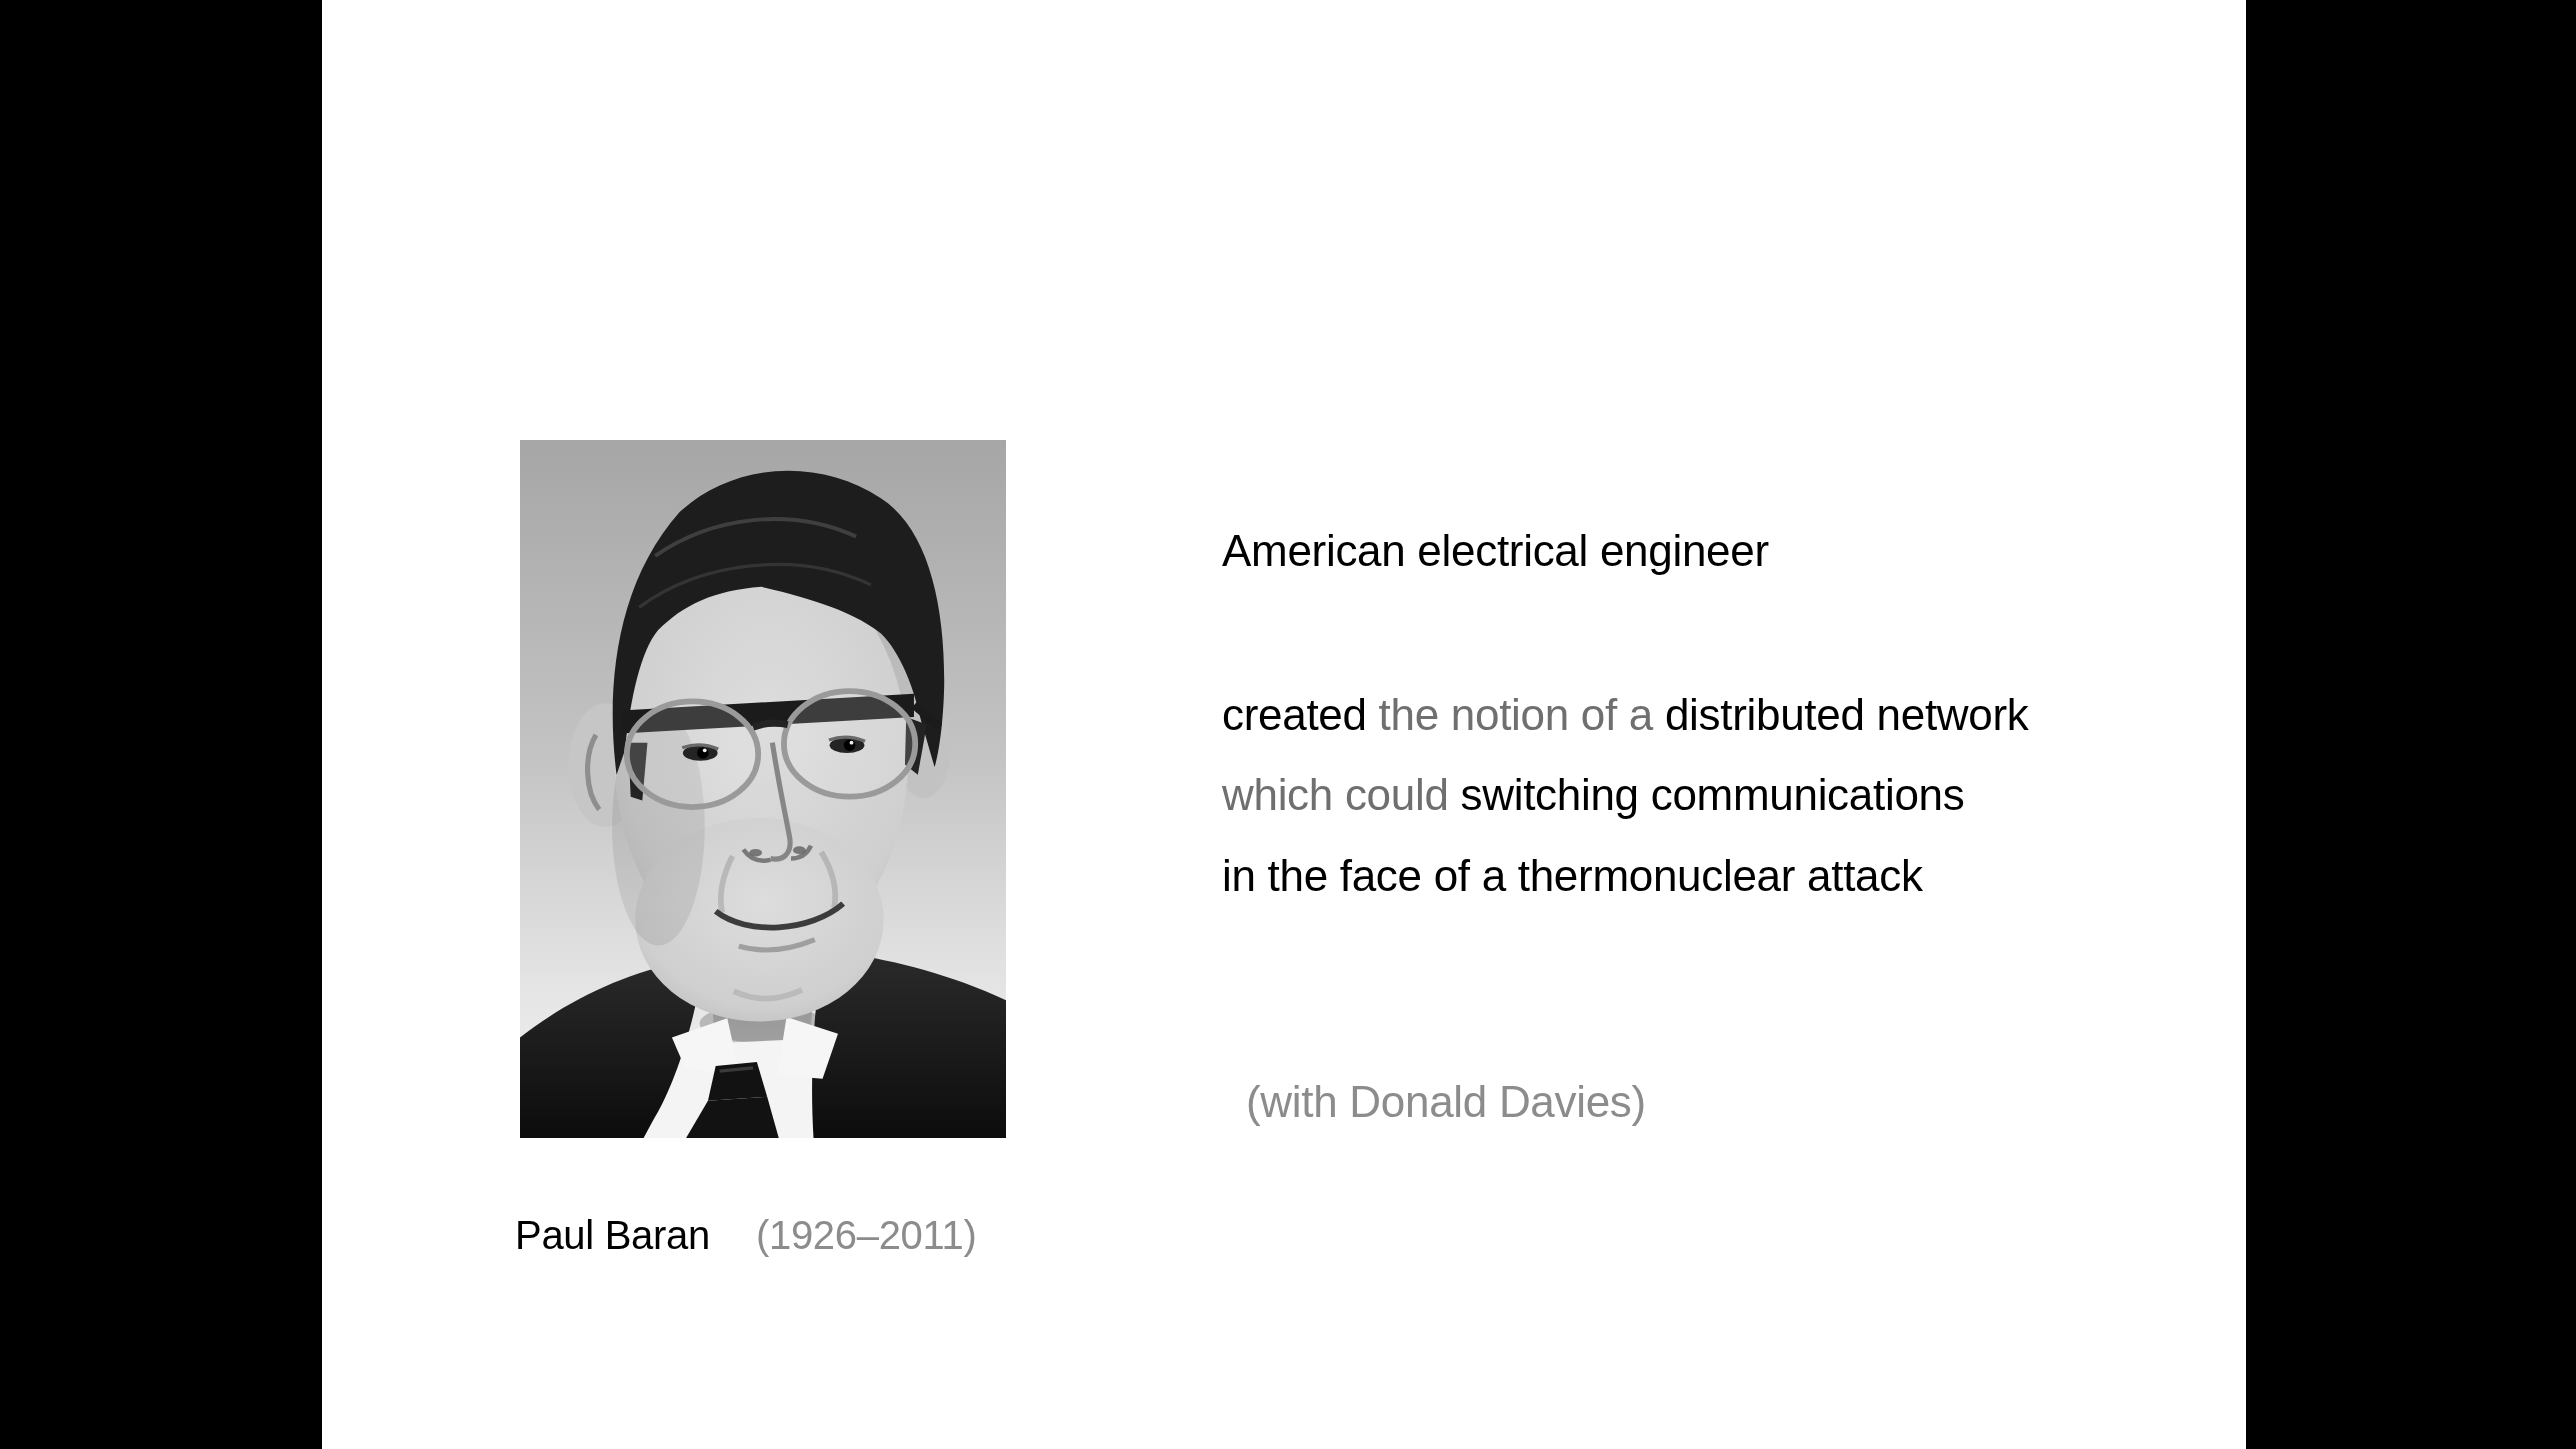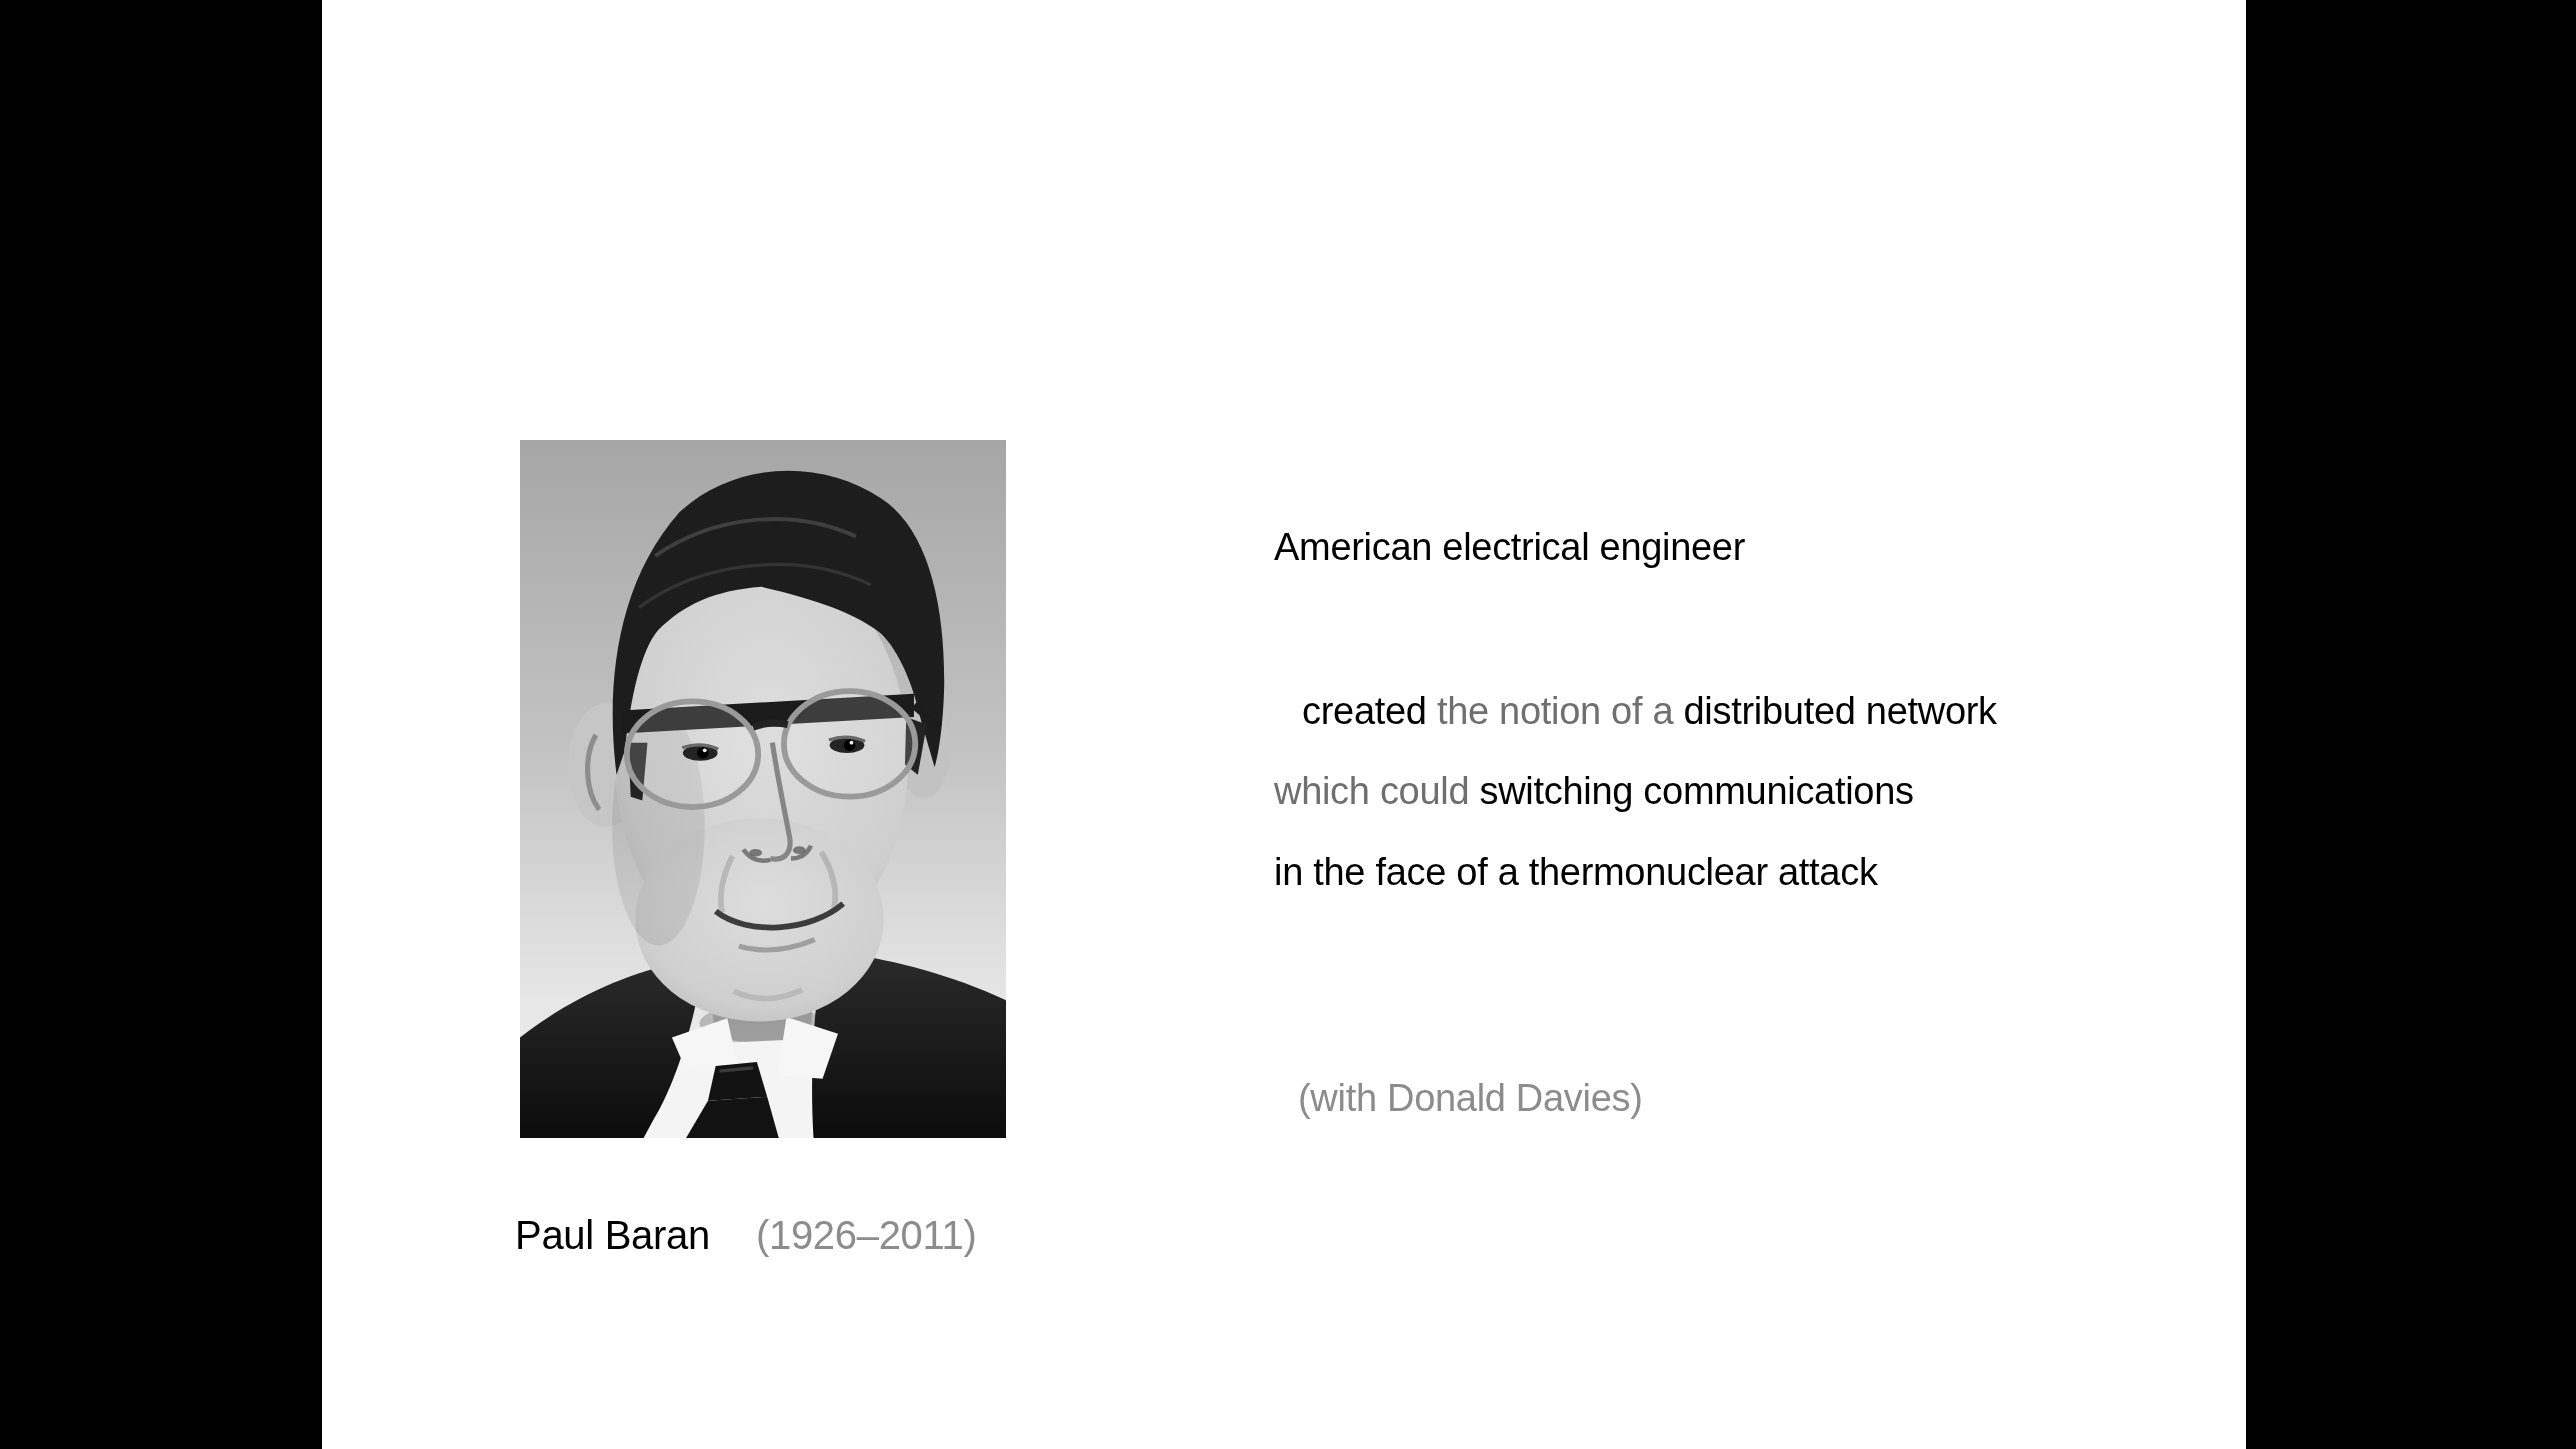--- a/index.html
+++ b/index.html
@@ -37,32 +37,32 @@
     gap: 46px;
     font-size: 40px;
     letter-spacing: -0.3px;
     white-space: nowrap;
   }
   .cap-name  { color: var(--text-black, #000); }
   .cap-years { color: var(--text-lightgray, #8c8c8c); }
   .bio { position: absolute; left: 0; top: 0; width: 100%; height: 100%; }
   .line {
     position: absolute;
-    left: 952px;
-    font-size: 38px;
+    left: 900px;
+    font-size: 44px;
     line-height: 1.15;
     letter-spacing: -0.3px;
     white-space: pre;
     color: var(--text-black, #000);
   }
   .line .seg.black     { color: var(--text-black, #000); }
   .line .seg.gray      { color: var(--text-gray, #6f6f6f); }
   .line .seg.lightgray { color: var(--text-lightgray, #8c8c8c); }
   .l1 { top: 526px; }
-  .l2 { top: 690px; margin-left: 28px; }
+  .l2 { top: 690px; }
   .l3 { top: 770px; }
   .l4 { top: 851px; }
   .l5 { top: 1020px; }
   .l6 { top: 1077px; margin-left: 24px; }
 </style>
 </head>
 <body>
 
 <div class="stage">
 

